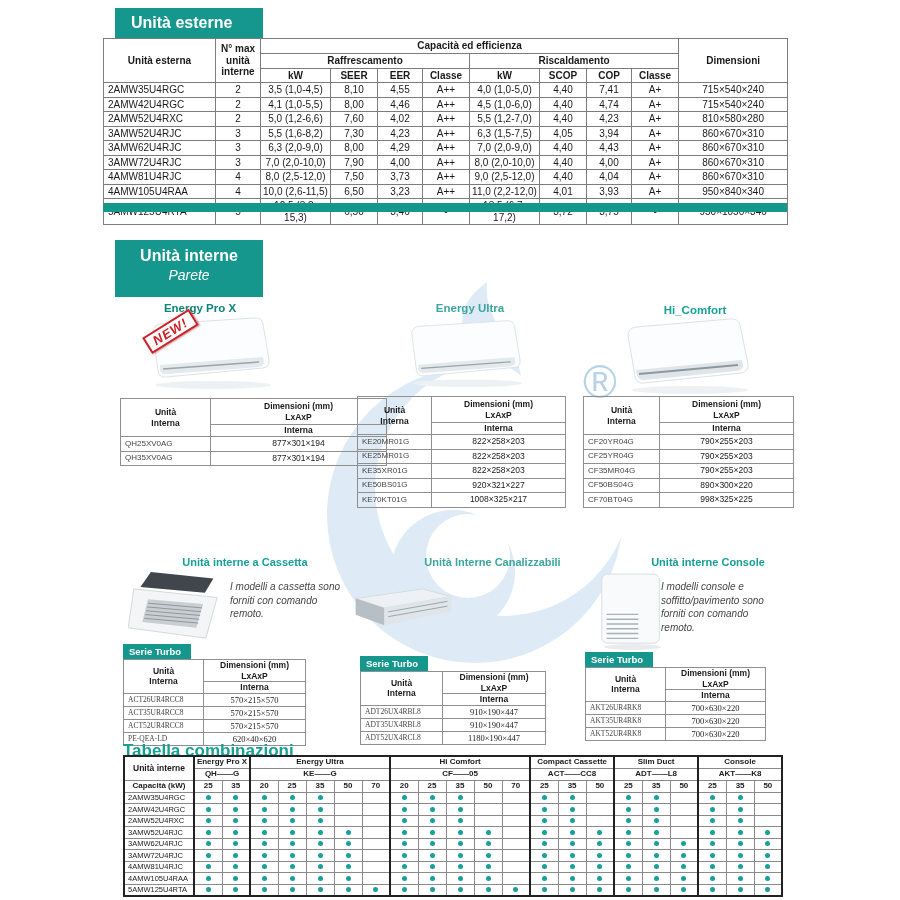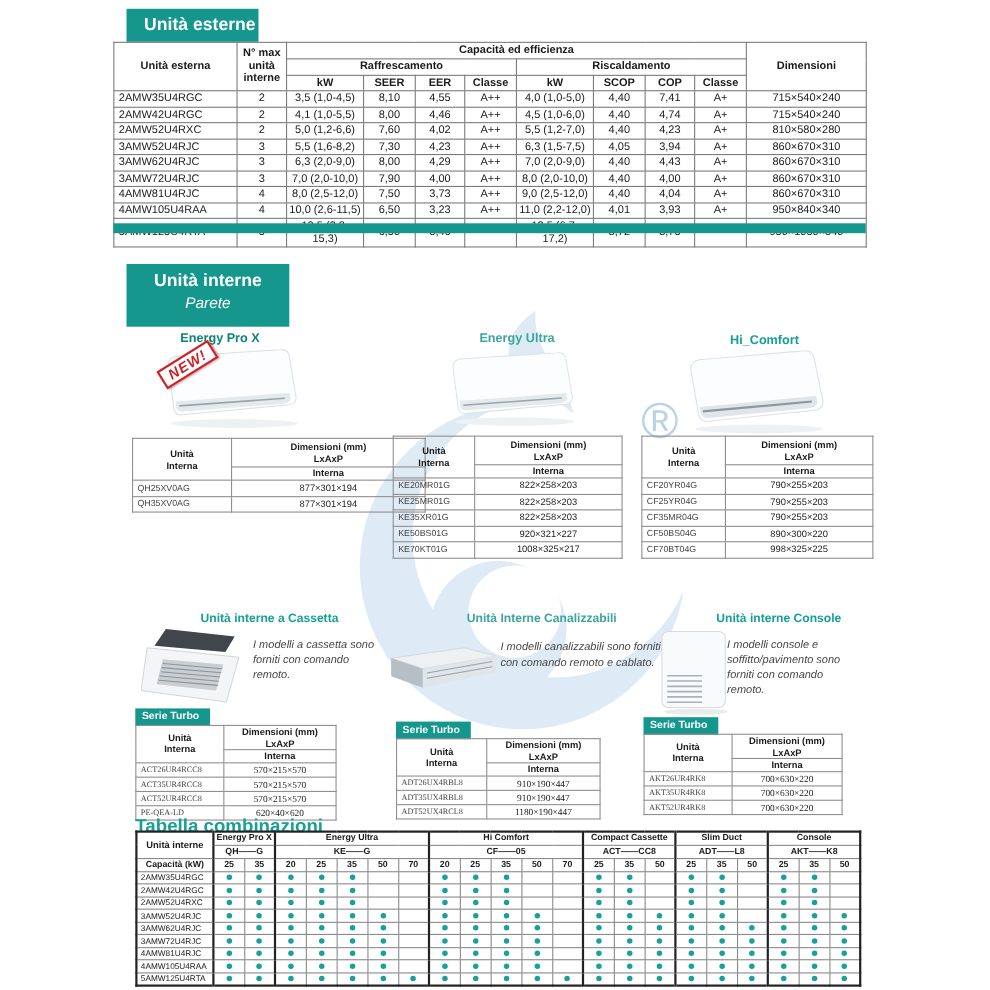--- a/index.html
+++ b/index.html
@@ -71,21 +71,21 @@
         <circle cx="150" cy="235" r="148" fill="#d3e4f2"></circle>
         <circle cx="178" cy="208" r="128" fill="#ffffff"></circle>
         <circle cx="128" cy="292" r="62" fill="#d3e4f2"></circle>
         <circle cx="143" cy="276" r="42" fill="#ffffff"></circle>
         <path d="M150 88 C120 30 150 12 162 2 C158 40 190 60 196 96 C180 80 160 84 150 88 Z" fill="#d3e4f2"></path>
       </g>
       <text x="258" y="118" font-size="46" fill="#b9d2e8">®</text>
     </svg>
   </div>
 
-  <div class="abs badge badge-lg" style="left:115px;top:8px;width:120px;height:30px;padding-left:16px;">Unità esterne</div>
+  <div class="abs badge badge-lg" style="left:115px;top:8px;width:148px;height:30px;padding-left:16px;">Unità esterne</div>
 
   <table class="abs tbl-out" style="left:103px;top:38px;">
     <colgroup>
       <col style="width:112px">
         <col style="width:45px">
         <col style="width:70px">
         <col style="width:47px">
       <col style="width:45px">
         <col style="width:47px">
         <col style="width:70px">
@@ -399,21 +399,20 @@
     <svg width="110" height="48" viewBox="0 0 115 50">
       <path d="M8 14 L78 4 L108 12 L38 24 Z" fill="#eef1f3" stroke="#d5dade" stroke-width="1"></path>
       <path d="M8 14 L38 24 L38 42 L8 31 Z" fill="#b6bfc5"></path>
       <path d="M38 24 L108 12 L108 27 L38 42 Z" fill="#dfe5e8"></path>
       <g stroke="#9aa3a9" stroke-width="1">
         <line x1="42" y1="28" x2="104" y2="17"></line>
           <line x1="42" y1="33" x2="104" y2="22"></line>
       </g>
     </svg>
   </div>
-  <div class="abs note" style="left:455px;top:582px;width:158px;">I modelli canalizzabili sono forniti con comando remoto e cablato.</div>
 
   <div class="abs" style="left:596px;top:570px;">
     <svg width="72" height="82" viewBox="0 0 75 85">
       <ellipse cx="38" cy="80" rx="30" ry="3" fill="#e9eced"></ellipse>
       <rect x="6" y="4" width="60" height="72" rx="6" fill="#f8fafb" stroke="#d7dcdf" stroke-width="1"></rect>
       <g stroke="#aab2b7" stroke-width="1.5">
         <line x1="11" y1="46" x2="44" y2="46"></line>
           <line x1="11" y1="51" x2="44" y2="51"></line>
         <line x1="11" y1="56" x2="44" y2="56"></line>
           <line x1="11" y1="61" x2="44" y2="61"></line>

